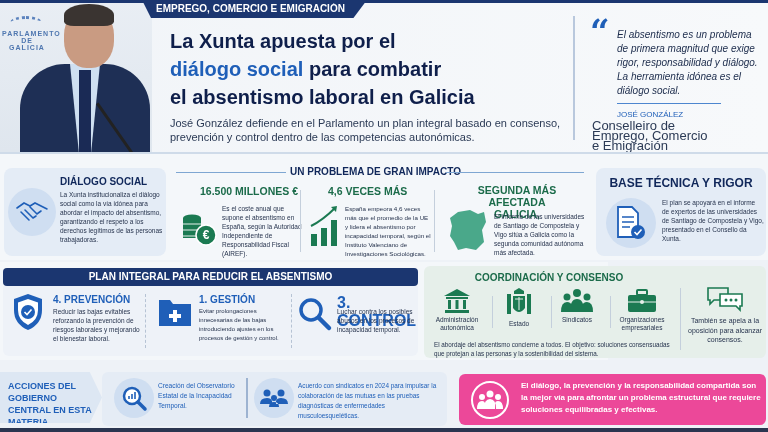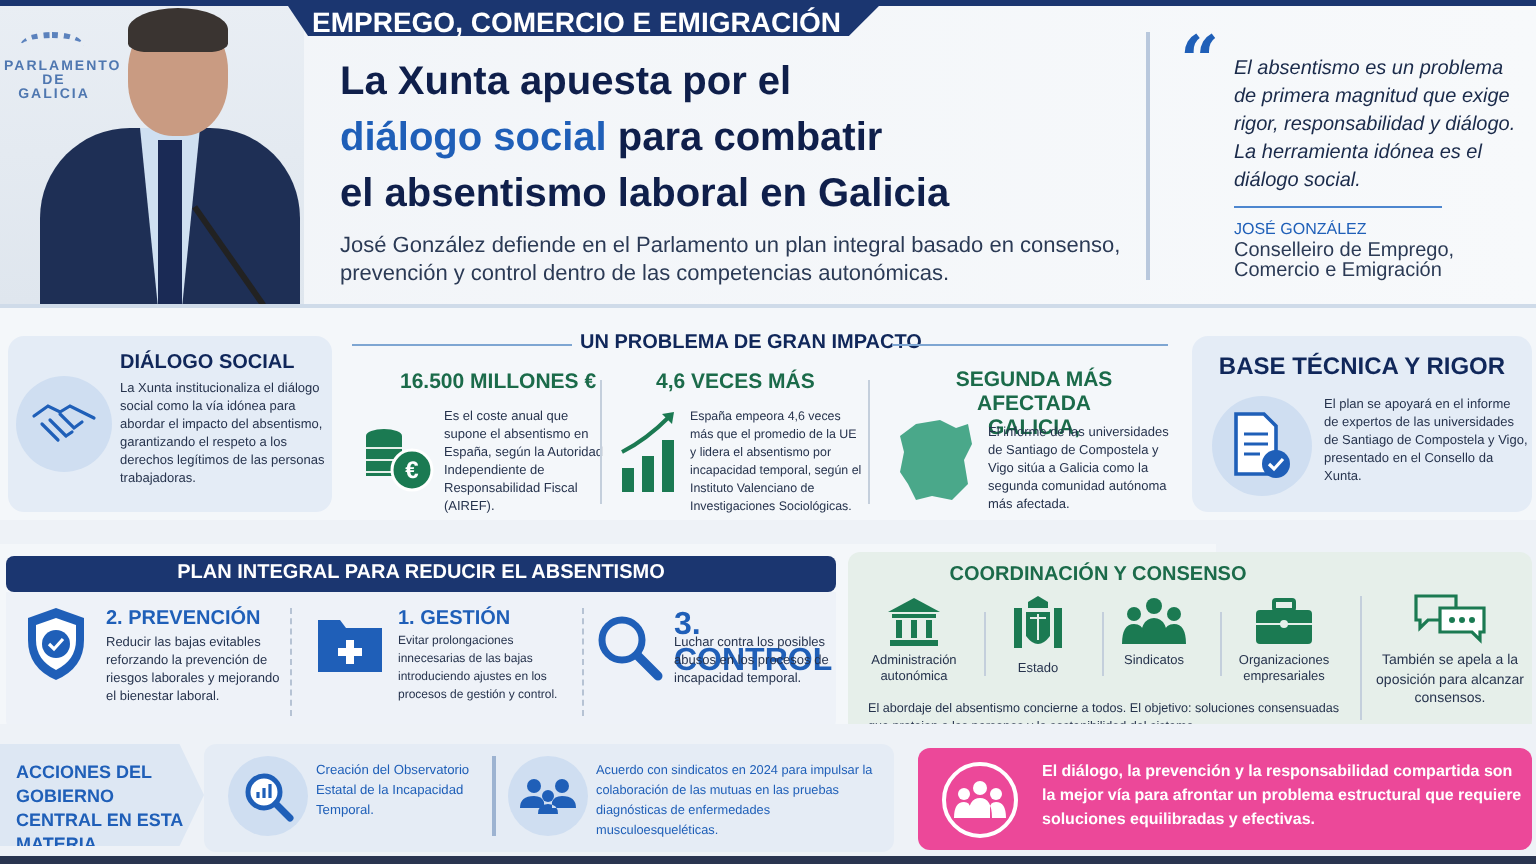--- a/index.html
+++ b/index.html
@@ -8,45 +8,45 @@
 .header{position:absolute;left:0;top:0;width:768px;height:152px;background:linear-gradient(90deg,#f1f4f8,#f7f9fb)}
 .photo{position:absolute;left:0;top:0;width:152px;height:152px;background:linear-gradient(180deg,#e9eef4,#dfe6ee);overflow:hidden}
 .photo .logo{position:absolute;left:2px;top:30px;width:50px;text-align:center;color:#4f77b0;font-size:7px;font-weight:bold;letter-spacing:1px}
 .photo .rays{position:absolute;left:10px;top:16px;width:32px;height:14px;border-top:3px dotted #5b82bd;border-radius:50% 50% 0 0}
 .person-head{position:absolute;left:64px;top:8px;width:50px;height:60px;border-radius:45%;background:#c99b82}
 .person-hair{position:absolute;left:64px;top:4px;width:50px;height:22px;border-radius:50% 50% 20% 20%;background:#3a3431}
 .person-body{position:absolute;left:20px;top:64px;width:130px;height:95px;background:#1e2f55;border-radius:45px 45px 0 0}
 .person-shirt{position:absolute;left:70px;top:64px;width:30px;height:90px;background:#cfe0f1;clip-path:polygon(0 0,100% 0,70% 100%,30% 100%)}
 .person-tie{position:absolute;left:79px;top:70px;width:12px;height:85px;background:#1a2a55}
 .mic{position:absolute;left:113px;top:98px;width:3px;height:60px;background:#222;transform:rotate(-35deg)}
-.badge{position:absolute;left:142px;top:0;height:18px;padding:3px 22px 0 14px;background:#1b3670;color:#fff;font-size:14px;font-weight:bold;clip-path:polygon(0 0,100% 0,94% 100%,4% 100%)}
+.badge{position:absolute;left:142px;top:0;height:18px;padding:3px 22px 0 14px;background:#1b3670;color:#fff;font-size:10px;font-weight:bold;clip-path:polygon(0 0,100% 0,94% 100%,4% 100%)}
 .title{position:absolute;left:170px;top:27px;width:410px;font-size:20px;font-weight:bold;line-height:28px;color:#0f1f4b}
 .title .hl{color:#1f5fb8}
 .subtitle{position:absolute;left:170px;top:116px;width:400px;font-size:11px;line-height:14px;color:#2b3a55}
 .vsep{position:absolute;left:573px;top:16px;width:2px;height:124px;background:#b9c8dd}
 .quote-mark{position:absolute;left:590px;top:14px;font-size:34px;font-weight:bold;color:#1f5fb8;font-family:"DejaVu Serif",serif;line-height:34px}
 .quote-text{position:absolute;left:617px;top:28px;width:148px;font-size:10px;line-height:14px;font-style:italic;color:#1a2a4a}
 .quote-line{position:absolute;left:617px;top:103px;width:104px;height:1px;background:#4d86cf}
 .q-name{position:absolute;left:617px;top:110px;font-size:8px;font-weight:normal;color:#1f5fb8}
-.q-role{position:absolute;left:617px;top:121px;width:120px;font-size:10px;line-height:10px;color:#2b3a55}
+.q-role{position:absolute;left:592px;top:121px;width:120px;font-size:13px;line-height:10px;color:#2b3a55}
 
 .row2{position:absolute;left:0;top:152px;width:768px;height:108px;background:#f4f7fa;border-top:2px solid #cfdbe9}
 .card{position:absolute;border-radius:8px}
 .dialogo{left:4px;top:14px;width:162px;height:88px;background:#e4ecf6}
 .circle{position:absolute;border-radius:50%;background:#cfdef1;display:flex;align-items:center;justify-content:center}
 .h-blue{font-weight:bold;color:#10275a}
 .small{font-size:6.5px;line-height:9px;color:#26334d}
 .section-title{position:absolute;font-size:10px;font-weight:bold;color:#10275a}
 .hline{position:absolute;height:1px;background:#7ea6d2}
 .stat-title{position:absolute;font-size:10.5px;font-weight:bold;color:#1b6b4a}
 .green{color:#1b6b4a}
 .vdiv{position:absolute;width:1px;background:#c4cfdc}
 .base{left:596px;top:14px;width:170px;height:88px;background:#e4ecf6}
 
-.row3{position:absolute;left:0;top:272px;width:608px;height:98px;background:#f4f7fa}
+.row3{position:absolute;left:0;top:262px;width:608px;height:98px;background:#f4f7fa}
 .plan-bar{position:absolute;left:3px;top:6px;width:415px;height:18px;background:#1b3670;border-radius:4px;color:#fff;font-size:10px;font-weight:bold;text-align:center;line-height:18px}
 .plan-card{position:absolute;left:3px;top:24px;width:415px;height:70px;background:#eef2f8;border-radius:0 0 6px 6px}
 .coord{position:absolute;left:424px;top:4px;width:342px;height:92px;background:#e6efea;border-radius:6px}
 .org{position:absolute;text-align:center;font-size:6.5px;line-height:8px;color:#26334d}
 
 .row4{position:absolute;left:0;top:362px;width:768px;height:70px;background:#eef2f7}
 .acc-tab{position:absolute;left:0;top:10px;width:102px;height:51px;background:#dde7f3;clip-path:polygon(0 0,88% 0,100% 50%,88% 100%,0 100%);padding:8px 0 0 8px;font-size:9px;font-weight:bold;line-height:12px;color:#1f5fb8}
 .acc-box{position:absolute;left:102px;top:10px;width:345px;height:54px;background:#e5ecf5;border-radius:6px}
 .concl{position:absolute;left:459px;top:12px;width:307px;height:51px;background:#ec4899;border-radius:6px;color:#fff}
 .bottombar{position:absolute;left:0;top:428px;width:768px;height:4px;background:#2a3550}
@@ -153,21 +153,21 @@
   <div class="plan-bar">PLAN INTEGRAL PARA REDUCIR EL ABSENTISMO</div>
   <div class="plan-card">
     <div style="position:absolute;left:8px;top:6px">
       <svg width="34" height="40" viewBox="0 0 34 40">
           <path d="M17 2 L31 7 V18 Q31 32 17 38 Q3 32 3 18 V7 Z" fill="#1f5fb8"></path>
           <path d="M17 7 L27 10.5 V18 Q27 28 17 33 Q7 28 7 18 V10.5 Z" fill="#fff"></path>
           <circle cx="17" cy="20" r="7" fill="#1f5fb8"></circle>
           <path d="M13.5 20 L16 22.5 L20.5 17.5" stroke="#fff" stroke-width="1.6" fill="none"></path>
         </svg>
     </div>
-    <div class="h-blue" style="position:absolute;left:50px;top:8px;font-size:10px;color:#1f5fb8">2. PREVENCIÓN</div>
+    <div class="h-blue" style="position:absolute;left:50px;top:8px;font-size:10px;color:#1f5fb8">4. PREVENCIÓN</div>
     <div class="small" style="position:absolute;left:50px;top:21px;width:90px">Reducir las bajas evitables reforzando la prevención de riesgos laborales y mejorando el bienestar laboral.</div>
     <div class="vdiv" style="left:142px;top:8px;height:54px;border-left:1px dashed #b6c3d4;background:none"></div>
 
     <div style="position:absolute;left:154px;top:10px">
       <svg width="36" height="32" viewBox="0 0 36 32">
           <path d="M2 4 H13 L16 8 H34 V30 H2 Z" fill="#1f5fb8"></path>
           <path d="M16 14h4v4h4v4h-4v4h-4v-4h-4v-4h4z" fill="#fff"></path>
         </svg>
     </div>
     <div class="h-blue" style="position:absolute;left:196px;top:8px;font-size:10px;color:#1f5fb8">1. GESTIÓN</div>

